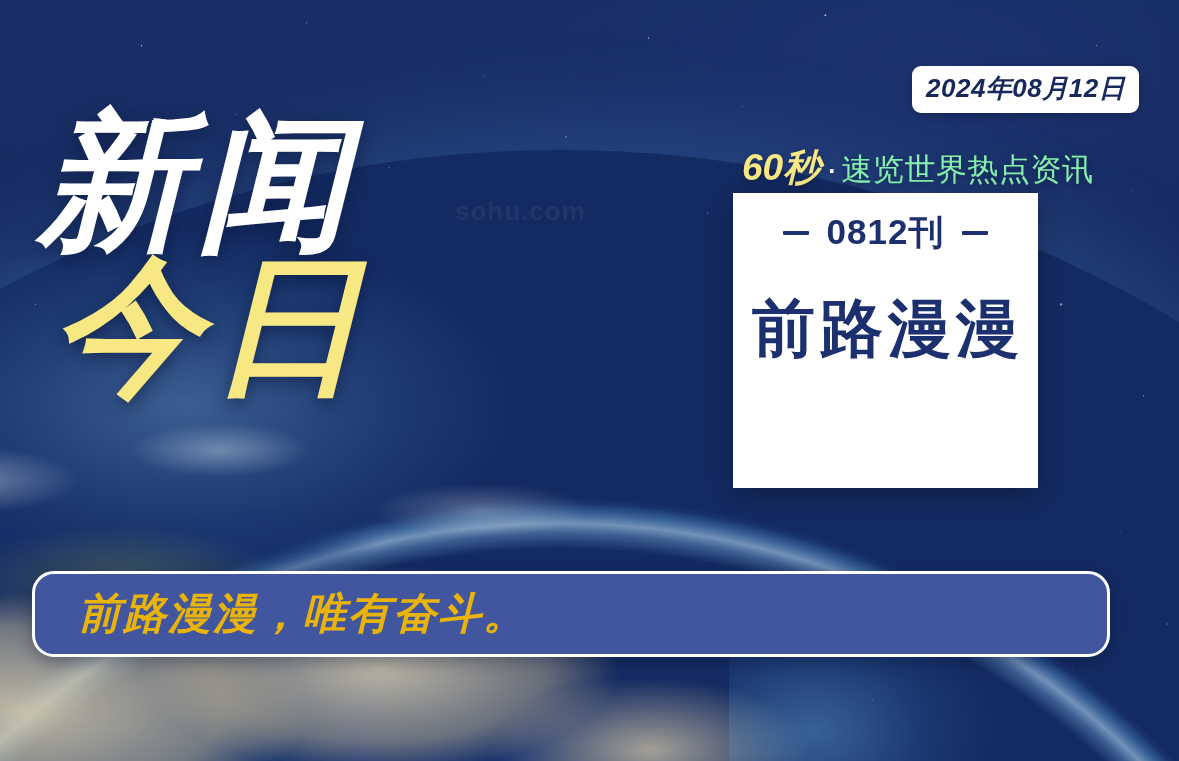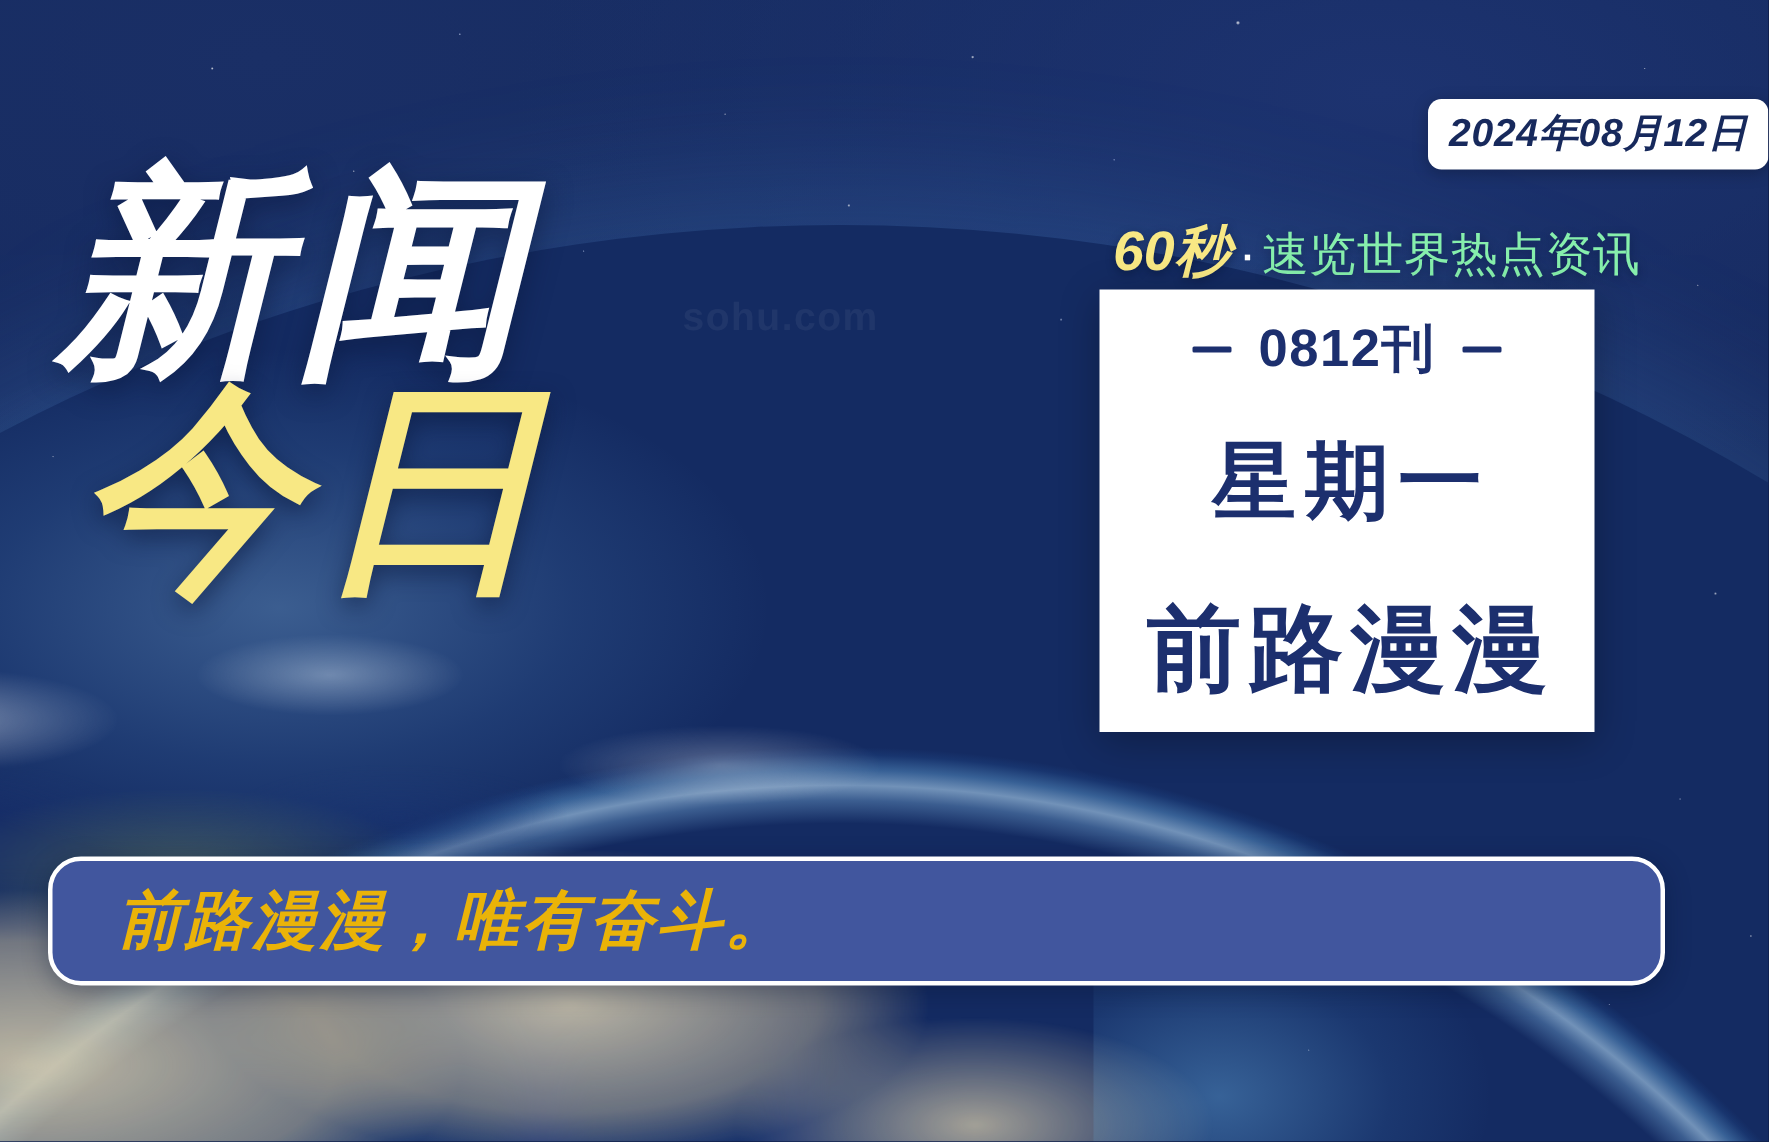--- a/index.html
+++ b/index.html
@@ -180,21 +180,20 @@
     background: #FFFFFF;
     color: #17295C;
     font-size: 26px;
     font-weight: 700;
     font-style: italic;
     padding: 5px 14px 7px;
     border-radius: 9px;
     letter-spacing: .5px;
     white-space: nowrap;
     box-shadow: 0 2px 10px rgba(0,0,0,.25);
-    margin-left: 40px;
   }
 
   
   .tagline {
     position: absolute;
     left: 742px;
     top: 143px;
     white-space: nowrap;
     display: flex;
     align-items: baseline;
@@ -220,21 +219,21 @@
     font-weight: 400;
     letter-spacing: 0.5px;
     text-shadow: 0 2px 6px rgba(8,20,54,.5);
   }
 
   
   .info-card {
     position: absolute;
     left: 733px;
     top: 193px;
-    width: 330px;
+    width: 305px;
     height: 295px;
     background: #FFFFFF;
     box-shadow: 0 6px 26px rgba(0,0,0,.30);
     display: flex;
     flex-direction: column;
     align-items: center;
     justify-content: flex-start;
     padding-top: 10px;
     box-sizing: border-box;
   }
@@ -326,21 +325,20 @@
     <span class="dot">·</span>
     <span class="sub">速览世界热点资讯</span>
   </div>
 
   <div class="info-card">
     <div class="issue-row">
       <span class="issue-dash"></span>
       <span class="issue-text">0812刊</span>
       <span class="issue-dash"></span>
     </div>
-    <div class="weekday">星期一</div>
     <div class="lunar">前路漫漫</div>
   </div>
 
   <div class="quote-bar">
     <span class="quote-text">前路漫漫，唯有奋斗。</span>
   </div>
 
 </div>
 
 </body></html>

